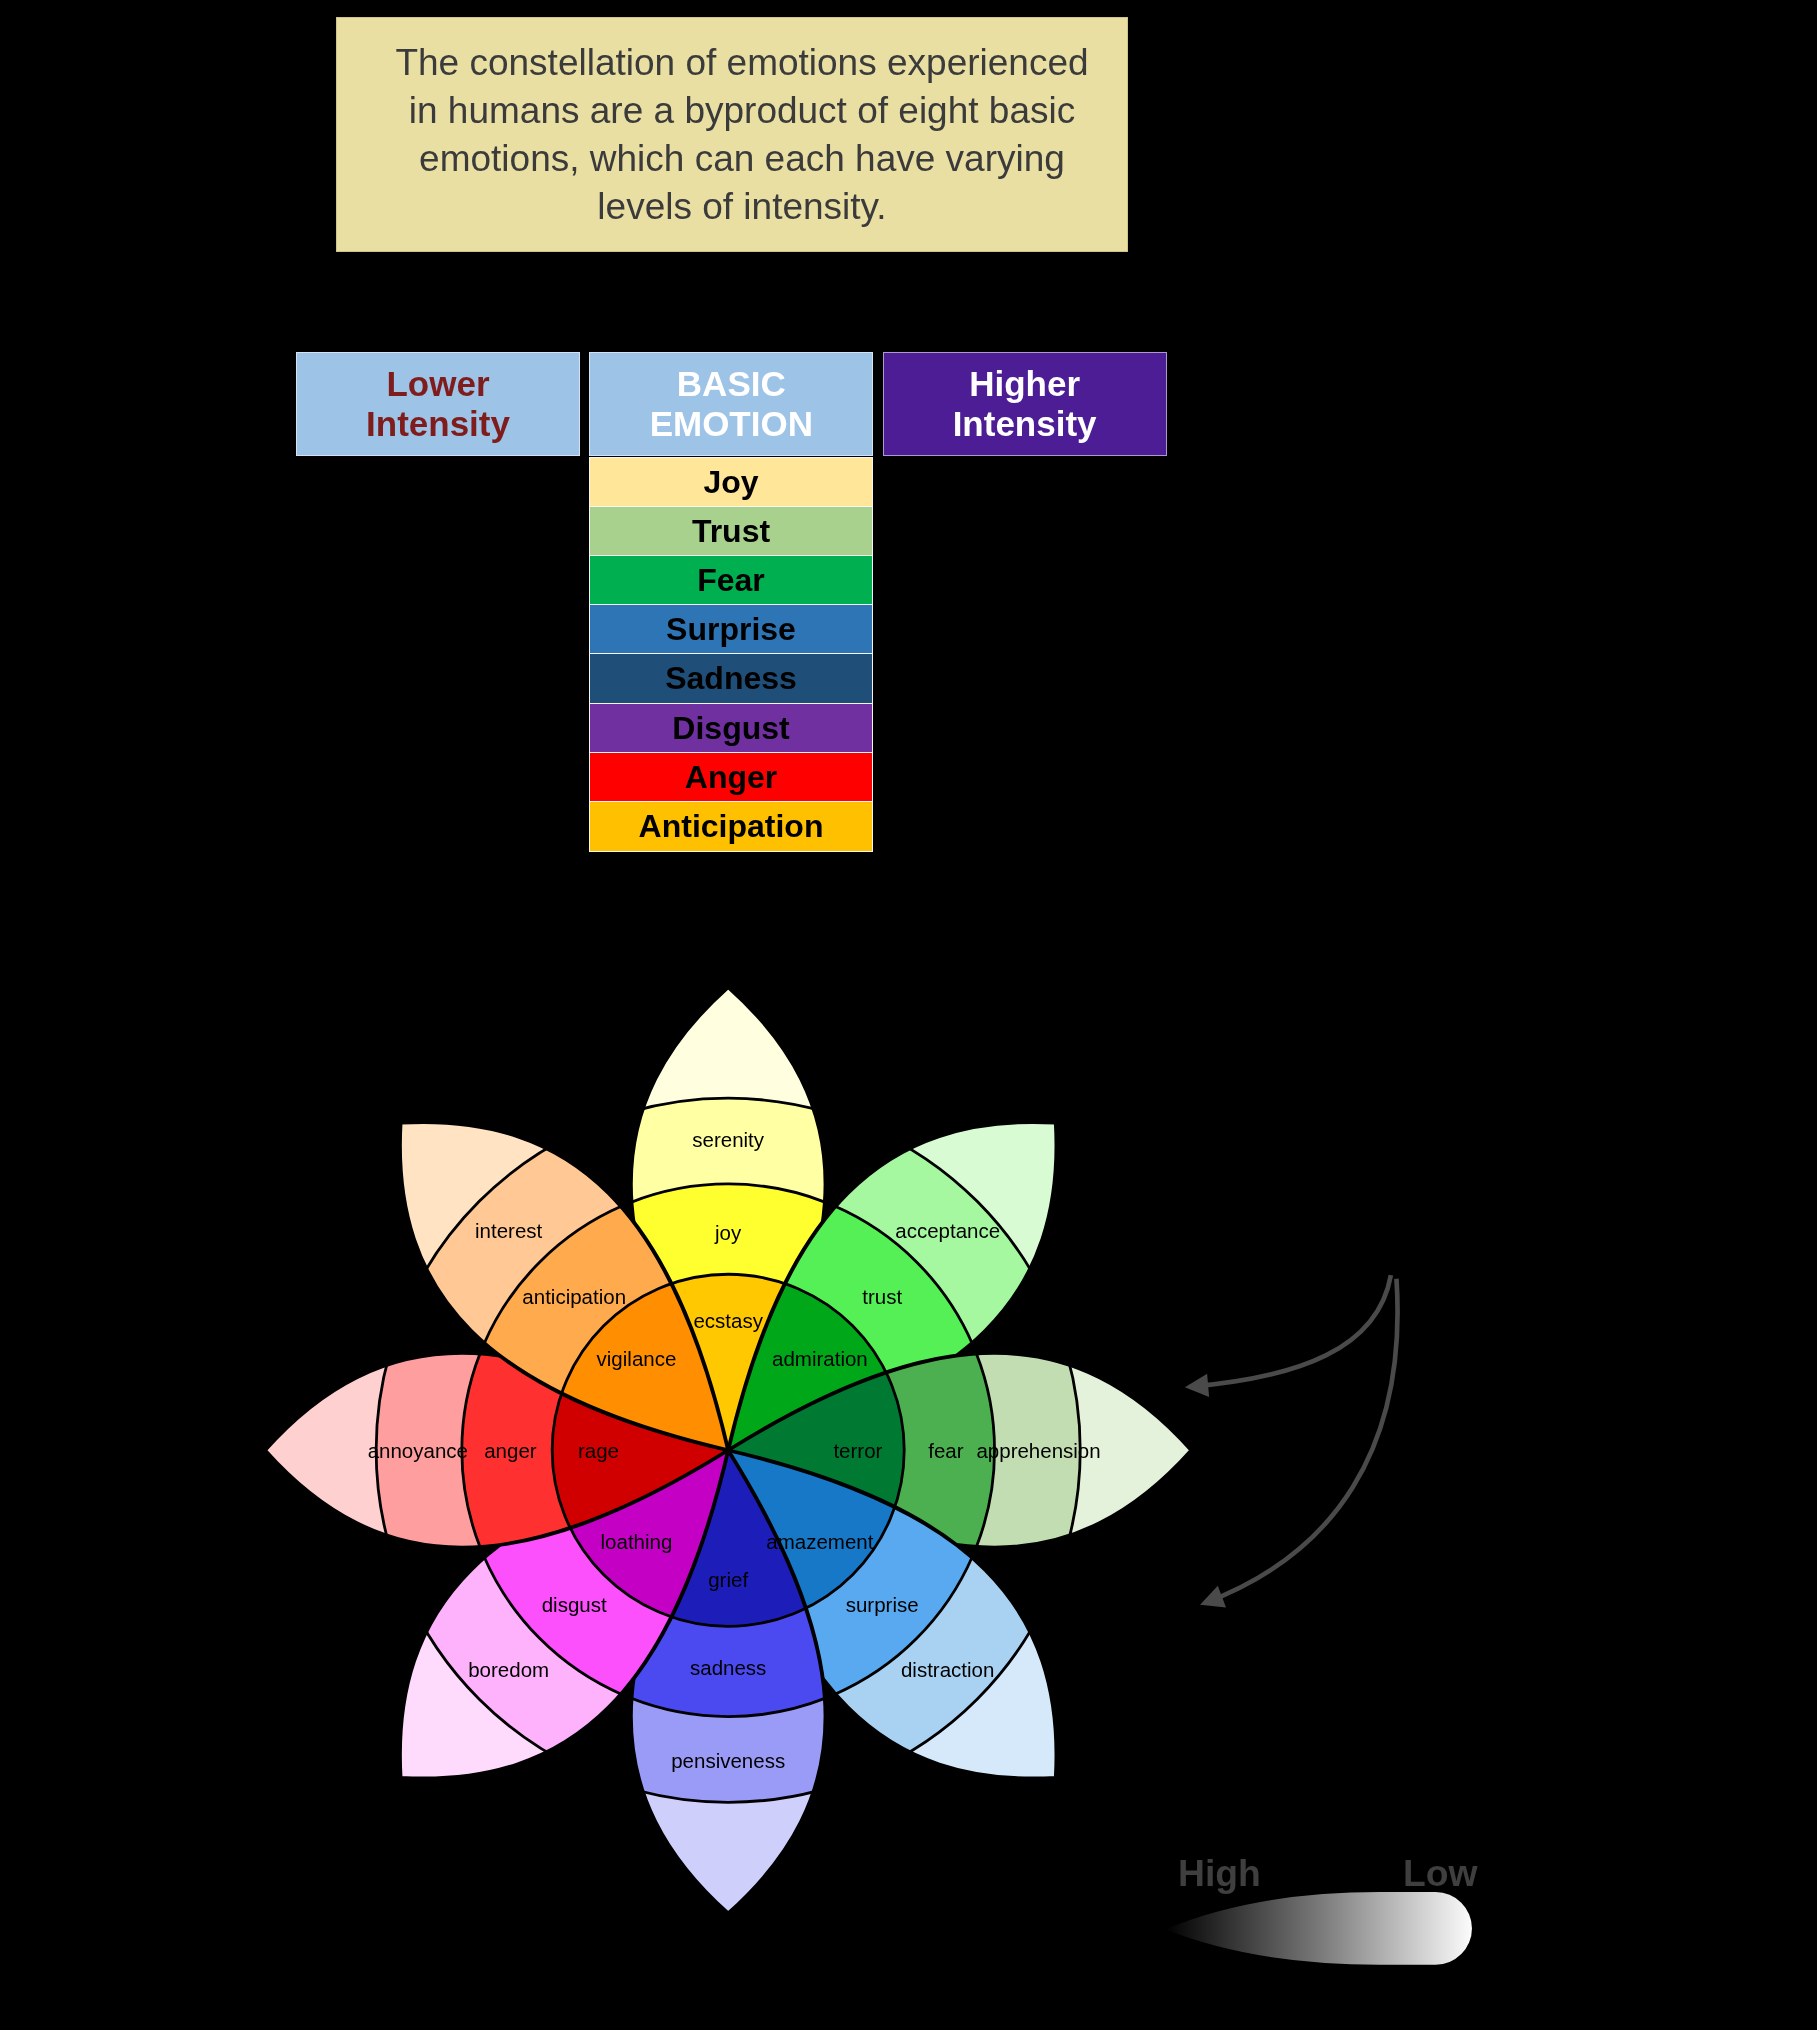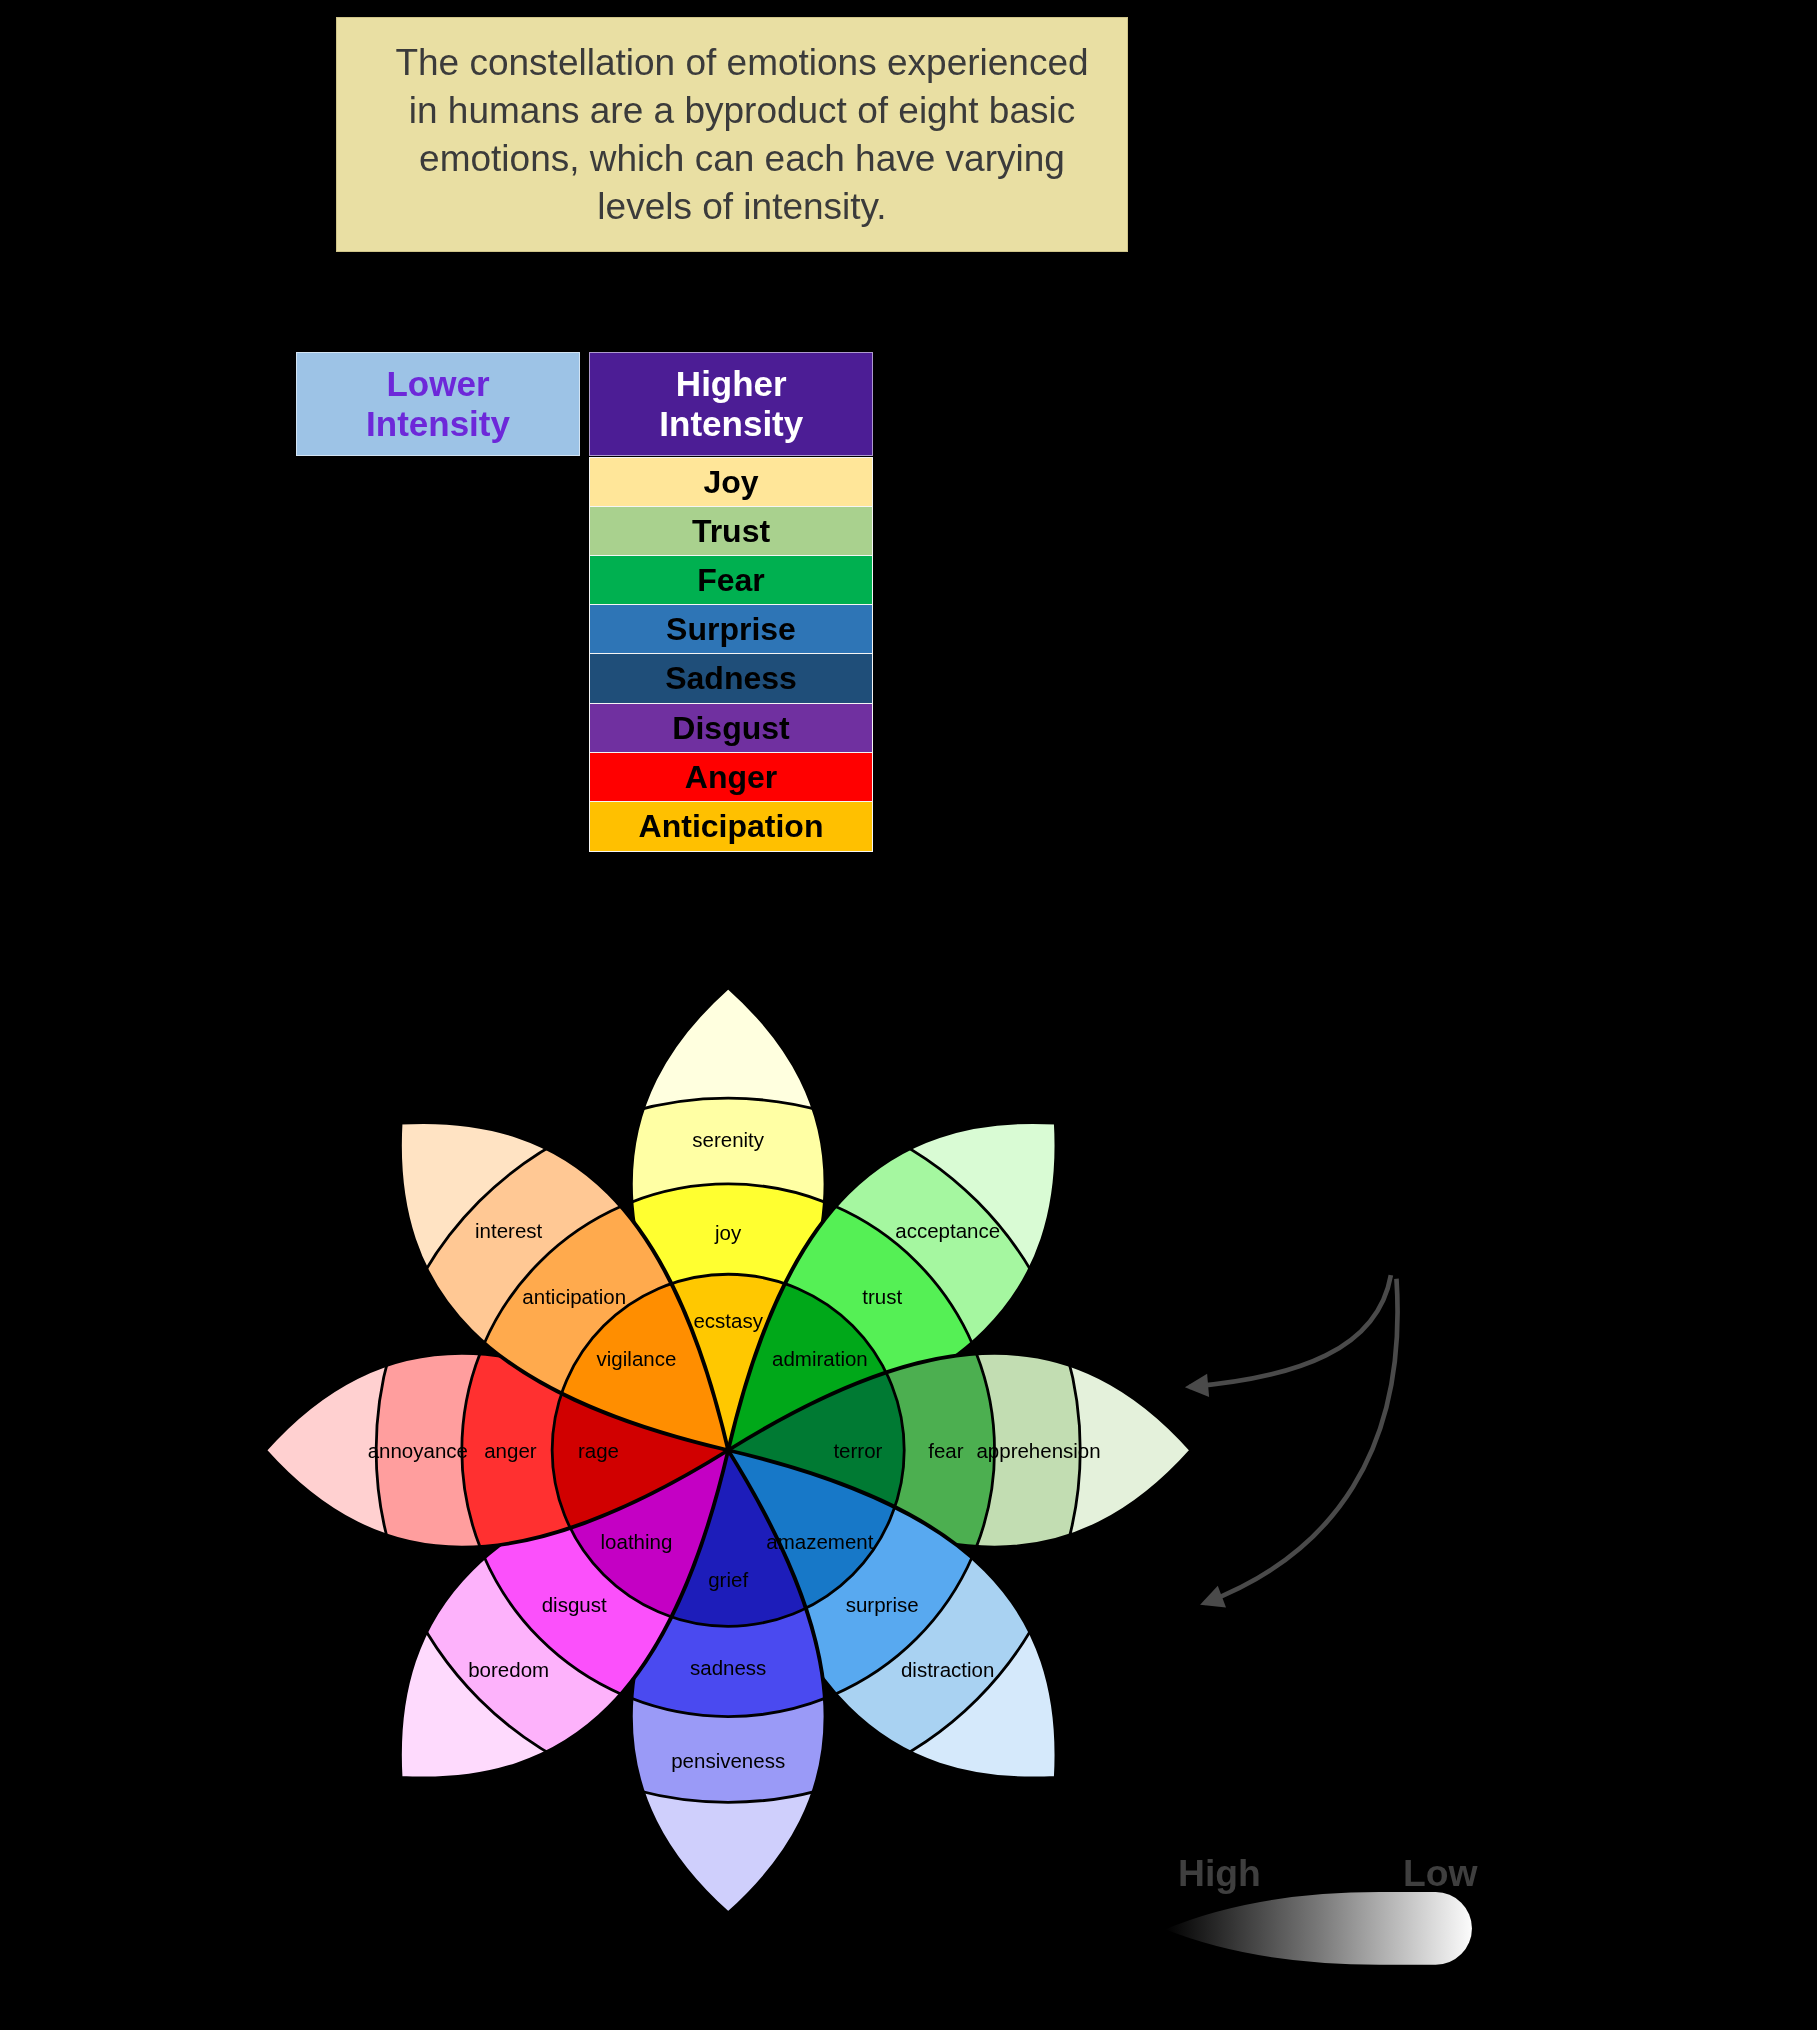--- a/index.html
+++ b/index.html
@@ -182,21 +182,22 @@
     <text class="legend-label" x="1308" y="2024" text-anchor="middle" fill="#3f3f3f">High</text>
     <text class="legend-label" x="1545" y="2024" text-anchor="middle" fill="#3f3f3f">Low</text>
     <path d="M 1250 2070 Q 1345 2030 1480 2030 L 1540 2030 A 39 39 0 0 1 1540 2108 L 1480 2108 Q 1345 2108 1250 2070 Z" fill="url(#intensityGrad)"></path>
   </svg>
 
   <div class="note-box intro-box" style="background: rgb(233, 223, 163); color: rgb(59, 59, 59);">
     <span>The constellation of emotions experienced in humans are a byproduct of eight basic emotions, which can each have varying levels of intensity.</span>
   </div>
 
   <div class="table-header-row">
-      <div class="th" style="background: rgb(157, 195, 230); color: #6d28d9;">Lower Intensity</div>
+      <div class="th" style="background: rgb(157, 195, 230); color: #7f1d1d;">Lower Intensity</div>
+      <div class="th" style="background: rgb(157, 195, 230); color: rgb(255, 255, 255);">BASIC EMOTION</div>
       <div class="th" style="background: #4c1d95; color: rgb(255, 255, 255);">Higher Intensity</div>
     </div>
   <div class="tbody">
       <div class="trow" style="background: rgb(255, 230, 153);">Joy</div>
       <div class="trow" style="background: rgb(169, 209, 142);">Trust</div>
       <div class="trow" style="background: rgb(0, 176, 80);">Fear</div>
       <div class="trow" style="background: rgb(46, 117, 182);">Surprise</div>
       <div class="trow" style="background: rgb(31, 78, 121);">Sadness</div>
       <div class="trow" style="background: rgb(112, 48, 160);">Disgust</div>
       <div class="trow" style="background: rgb(255, 0, 0);">Anger</div>

